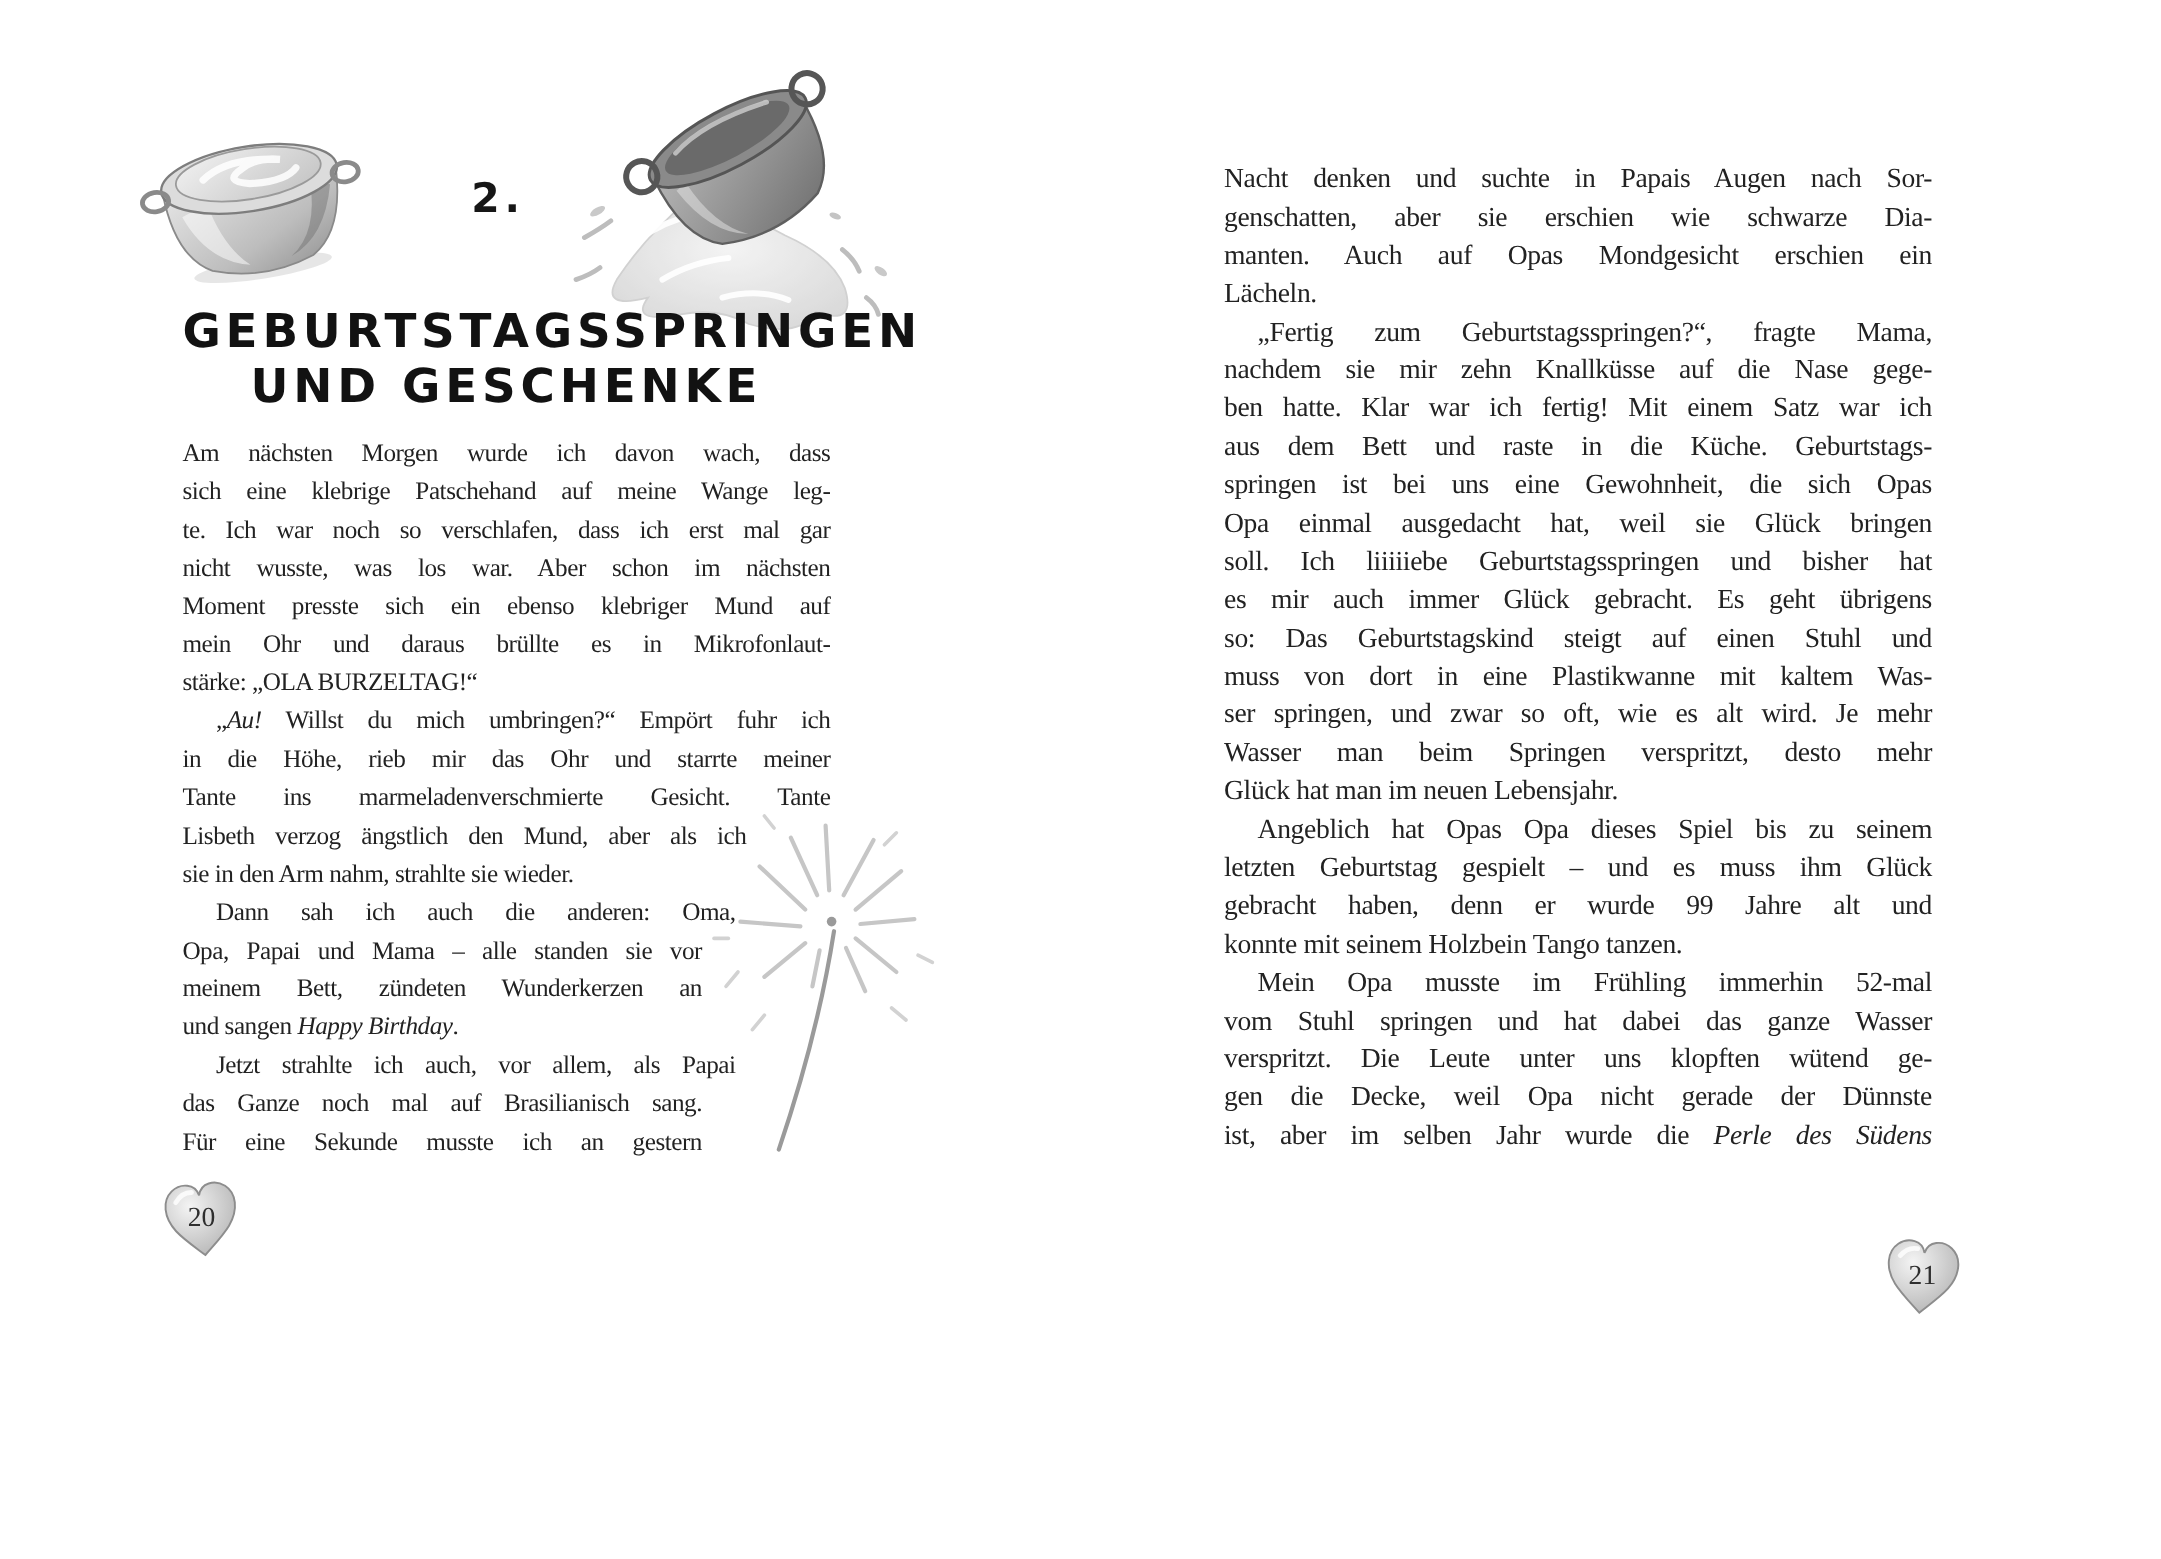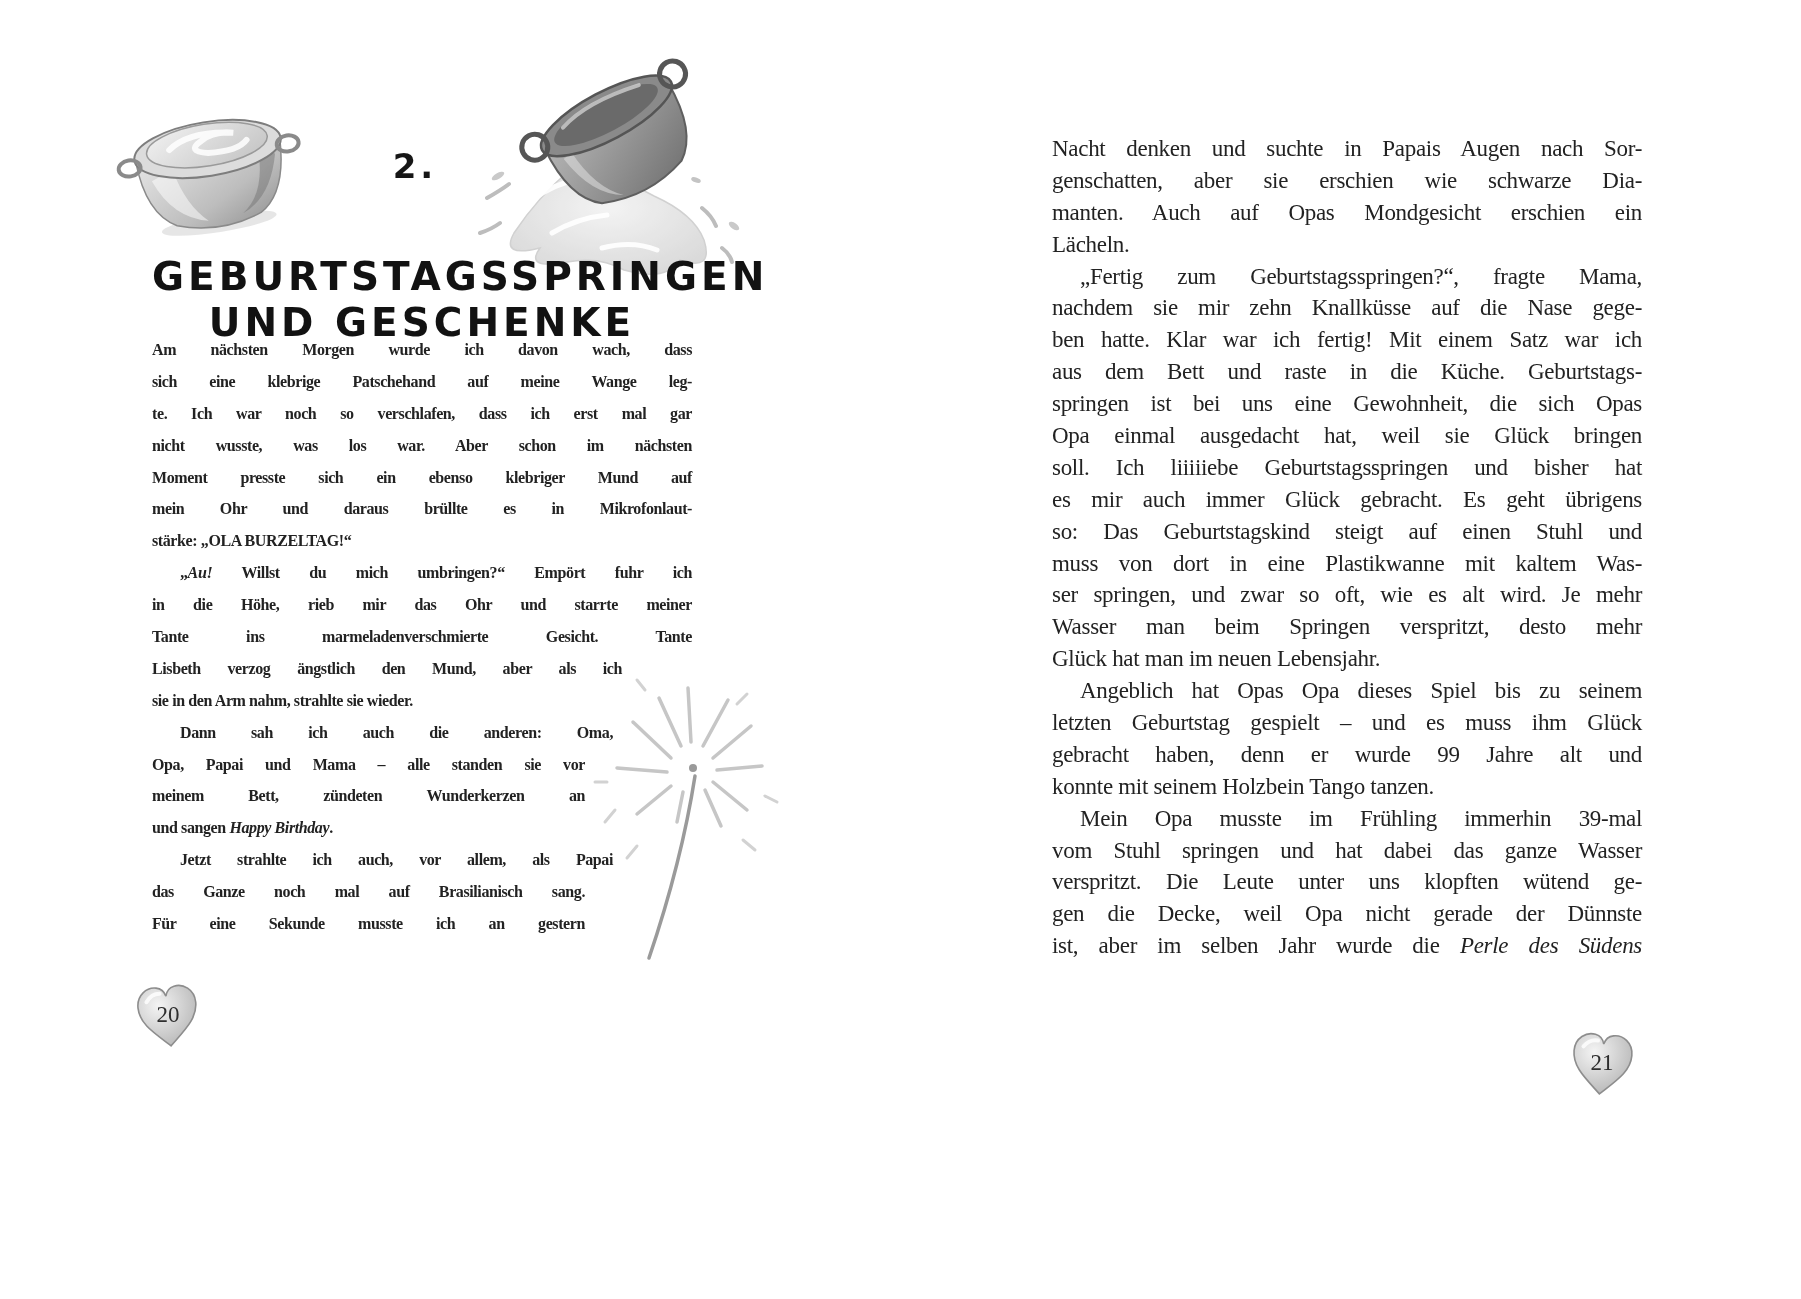--- a/index.html
+++ b/index.html
@@ -24,25 +24,25 @@
     left:152px;top:254px;width:540px;
     text-align:center;
     font-family:"DejaVu Sans", sans-serif;
     font-weight:bold;font-size:39px;line-height:46px;
     letter-spacing:4px;color:#121212;
   }
 
   
   .body-col{line-height:31.9px;}
   .left-col{
-    left:152px;top:334px;width:540px;
-    font-size:16px;letter-spacing:-0.4px;font-weight:bold;
+    left:152px;top:362px;width:540px;
+    font-size:21px;letter-spacing:-0.4px;
   }
   .right-col{
-    left:1052px;top:133px;width:590px;
+    left:1020px;top:133px;width:590px;
     font-size:23px;letter-spacing:-0.3px;
   }
   .line{
     text-align:justify;
     text-align-last:justify;
     height:31.9px;
     white-space:normal;
   }
   .line.last{text-align-last:left;}
   .line.indent{padding-left:28px;}
@@ -210,21 +210,21 @@
       <div class="line">es mir auch immer Glück gebracht. Es geht übrigens</div>
       <div class="line">so: Das Geburtstagskind steigt auf einen Stuhl und</div>
       <div class="line">muss von dort in eine Plastikwanne mit kaltem Was-</div>
       <div class="line">ser springen, und zwar so oft, wie es alt wird. Je mehr</div>
       <div class="line">Wasser man beim Springen verspritzt, desto mehr</div>
       <div class="line last">Glück hat man im neuen Lebensjahr.</div>
       <div class="line indent">Angeblich hat Opas Opa dieses Spiel bis zu seinem</div>
       <div class="line">letzten Geburtstag gespielt – und es muss ihm Glück</div>
       <div class="line">gebracht haben, denn er wurde 99 Jahre alt und</div>
       <div class="line last">konnte mit seinem Holzbein Tango tanzen.</div>
-      <div class="line indent">Mein Opa musste im Frühling immerhin 39-mal</div>
+      <div class="line indent">Mein Opa musste im Frühling immerhin 52-mal</div>
       <div class="line">vom Stuhl springen und hat dabei das ganze Wasser</div>
       <div class="line">verspritzt. Die Leute unter uns klopften wütend ge-</div>
       <div class="line">gen die Decke, weil Opa nicht gerade der Dünnste</div>
       <div class="line">ist, aber im selben Jahr wurde die <i>Perle des Südens</i></div>
     </div>
 
   <div class="abs heart-wrap" style="left:1566px;top:1028px;">
     <svg width="72" height="74" viewBox="0 0 72 74">
       <defs>
         <radialGradient id="heartG2" cx="0.35" cy="0.3" r="0.9">

